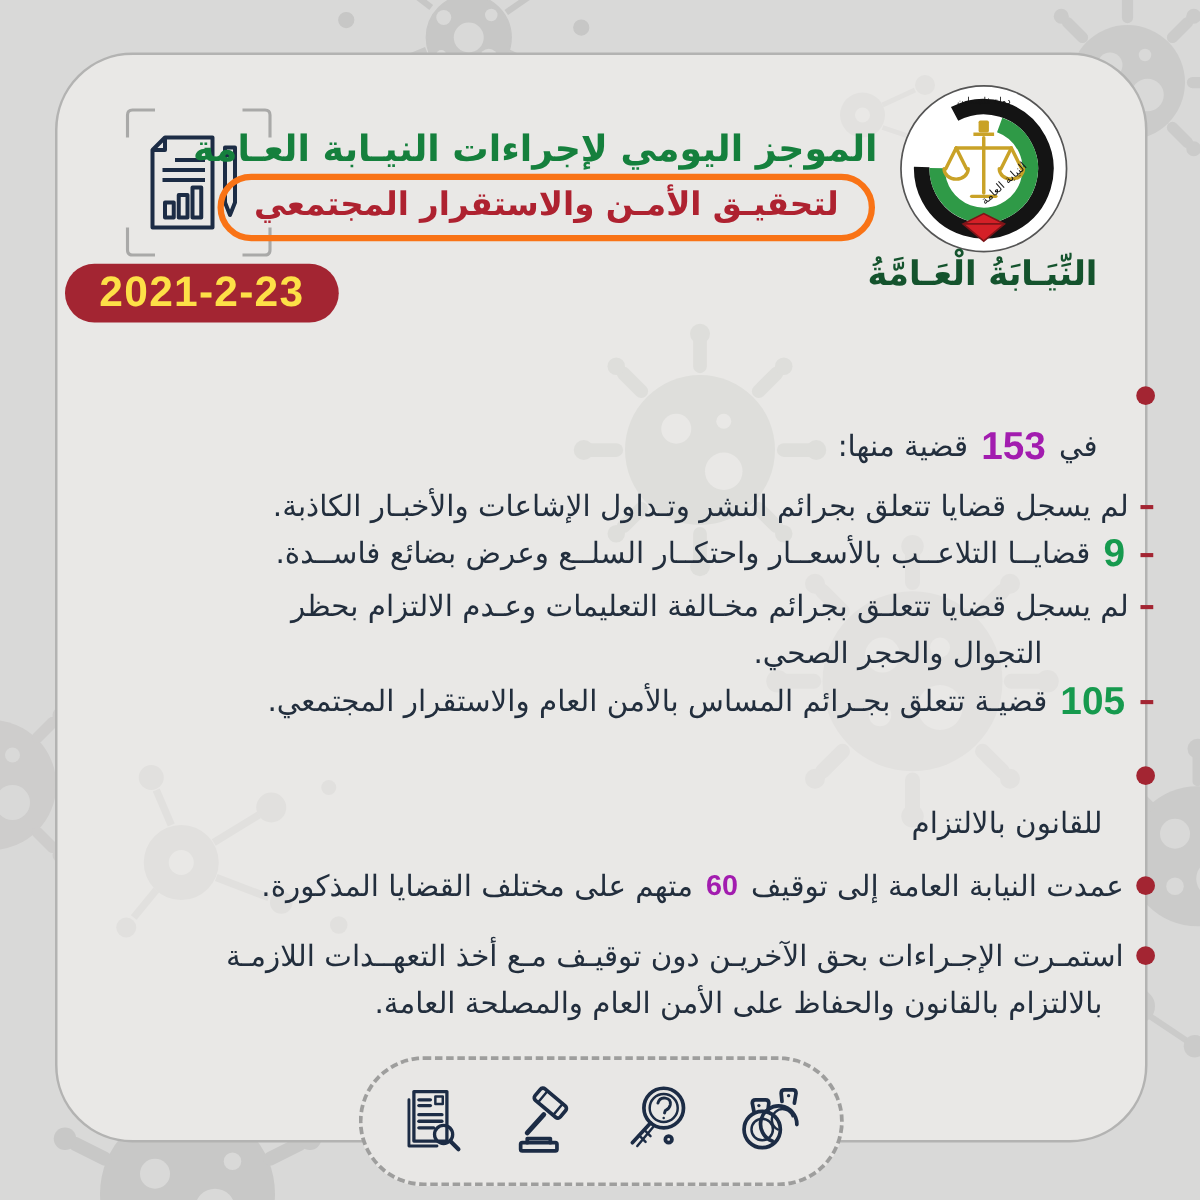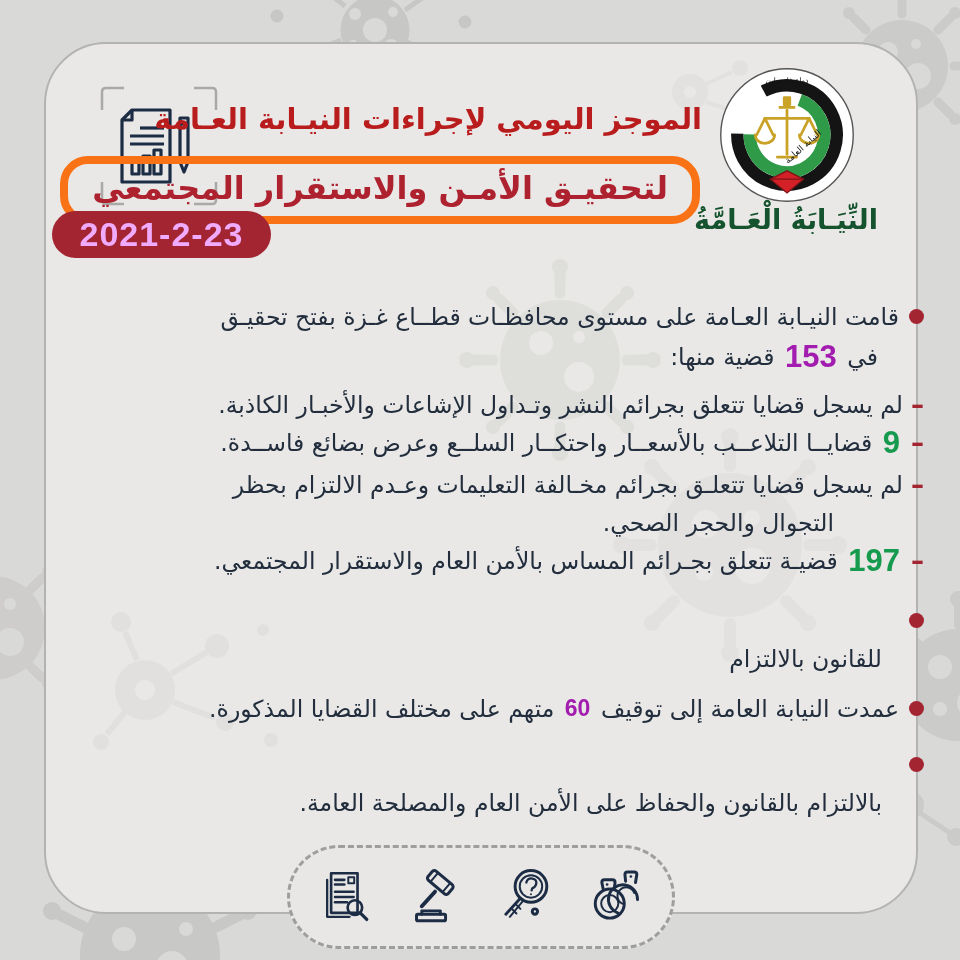--- a/index.html
+++ b/index.html
@@ -13,36 +13,36 @@
     position:absolute;left:44px;top:42px;width:874px;height:872px;
     background:#e9e8e6;border:2px solid #b3b3b2;border-radius:62px;
     box-sizing:border-box;
   }
   
   .deco{position:absolute;pointer-events:none;}
   
   .viewfinder{position:absolute;left:98px;top:84px;width:122px;height:124px;}
   .main-title{
     position:absolute;top:102px;right:258px;white-space:nowrap;
-    font-size:29px;font-weight:bold;color:#b91c1c;letter-spacing:0;text-align:center;
+    font-size:29px;font-weight:bold;color:#15803d;letter-spacing:0;text-align:center;
   }
   .subtitle-pill{
-    position:absolute;top:156px;right:260px;white-space:nowrap;
-    border:8px solid #f97316;border-radius:28px;padding:5px 24px 9px 24px;
-    font-size:32px;font-weight:bold;color:#ae2230;background:transparent;
+    position:absolute;top:139px;right:260px;white-space:nowrap;
+    border:5px solid #f97316;border-radius:28px;padding:5px 24px 9px 24px;
+    font-size:26px;font-weight:bold;color:#ae2230;background:transparent;
   }
   .logo-wrap{position:absolute;left:718px;top:66px;width:138px;height:138px;}
   .org-calligraphy{
     position:absolute;left:686px;top:204px;width:200px;text-align:center;
     font-size:27px;font-weight:bold;color:#14532d;
     font-family:"DejaVu Sans",sans-serif;
   }
   .date-badge{
     position:absolute;left:52px;top:211px;width:219px;height:47px;
-    background:#a32532;border-radius:24px;color:#f0abfc;
+    background:#a32532;border-radius:24px;color:#fde047;
     display:flex;align-items:center;justify-content:center;
     font-family:"Liberation Sans","DejaVu Sans",sans-serif;
     font-size:34px;font-weight:bold;direction:ltr;letter-spacing:1px;
   }
   
   .bline{
     position:absolute;right:36px;left:50px;height:38px;
     direction:rtl;text-align:right;
     font-size:23.5px;color:#222e3d;line-height:38px;white-space:nowrap;
   }
@@ -365,55 +365,55 @@
       <polygon points="38,82 50,76 62,82 50,92" fill="#d42027" stroke="#7e1418" stroke-width="1"></polygon>
       <line x1="38" y1="82" x2="62" y2="82" stroke="#7e1418" stroke-width="1"></line>
     </g>
   </svg>
 </div>
 <div class="org-calligraphy">النِّيَـابَةُ الْعَـامَّةُ</div>
 
 <div class="date-badge">2021-2-23</div>
 
 <div class="bline" style="top:296px">
-  <span class="dot"></span><span class="txt">قامت النيـابة العـامة على مستوى محافظـات قطــاع غـزة بفتح تحقيـق</span>
+  <span class="dot"></span>
 </div>
 <div class="bline" style="top:336px;padding-left:0;padding-right:46px">
   <span class="txt">في </span><span class="num red">153</span><span class="txt"> قضية منها:</span>
 </div>
 
 <div class="bline" style="top:384px">
   <span class="dash">–</span><span class="txt">لم يسجل قضايا  تتعلق بجرائم النشر وتـداول الإشاعات والأخبـار الكاذبة.</span>
 </div>
 <div class="bline" style="top:422px">
   <span class="dash">–</span><span class="num green">9</span><span class="txt"> قضايــا التلاعــب بالأسعــار واحتكــار السلــع وعرض بضائع فاســدة.</span>
 </div>
 <div class="bline" style="top:464px">
   <span class="dash">–</span><span class="txt">لم يسجل قضايا  تتعلـق بجرائم مخـالفة التعليمات وعـدم الالتزام بحظر</span>
 </div>
 <div class="bline" style="top:502px;padding-right:90px">
   <span class="txt">التجوال والحجر الصحي.</span>
 </div>
 <div class="bline" style="top:540px">
-  <span class="dash">–</span><span class="num green">197</span><span class="txt"> قضيـة تتعلق بجـرائم المساس بالأمن العام والاستقرار المجتمعي.</span>
+  <span class="dash">–</span><span class="num green">105</span><span class="txt"> قضيـة تتعلق بجـرائم المساس بالأمن العام والاستقرار المجتمعي.</span>
 </div>
 
 <div class="bline" style="top:600px">
   <span class="dot"></span>
 </div>
 <div class="bline" style="top:638px;padding-right:42px">
   <span class="txt">للقانون بالالتزام</span>
 </div>
 
 <div class="bline" style="top:688px">
   <span class="dot"></span><span class="txt">عمدت النيابة العامة إلى توقيف </span><span class="num red big">60</span><span class="txt"> متهم على مختلف القضايا المذكورة.</span>
 </div>
 
 <div class="bline" style="top:744px">
-  <span class="dot"></span>
+  <span class="dot"></span><span class="txt">استمـرت الإجـراءات بحق الآخريـن دون توقيـف مـع أخذ التعهــدات اللازمـة</span>
 </div>
 <div class="bline" style="top:782px;padding-right:42px">
   <span class="txt">بالالتزام بالقانون والحفاظ على الأمن العام والمصلحة العامة.</span>
 </div>
 
 <div class="footer-pill">
   <span>
     <svg width="66" height="66" viewBox="0 0 100 100" fill="none" stroke="#1c2c45" stroke-width="4.5" stroke-linecap="round" stroke-linejoin="round">
       <circle cx="36" cy="60" r="22"></circle>
       <circle cx="36" cy="60" r="13" stroke-width="3"></circle>

